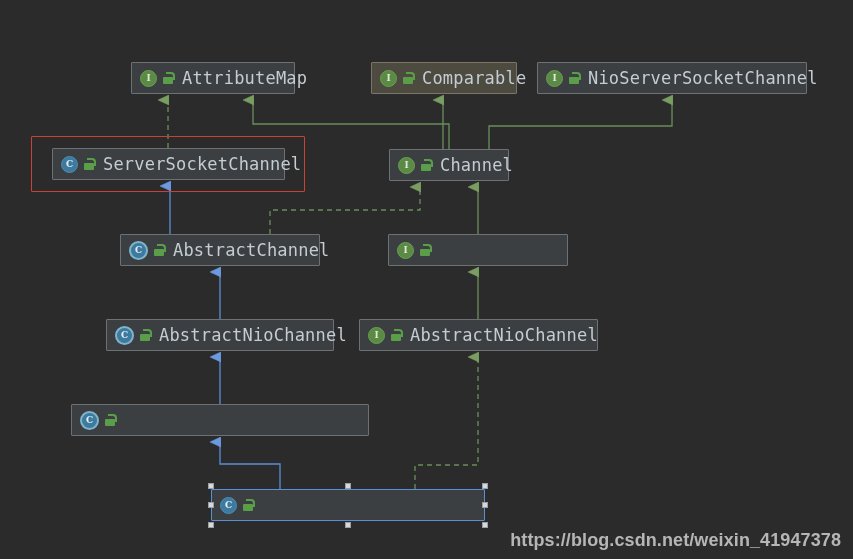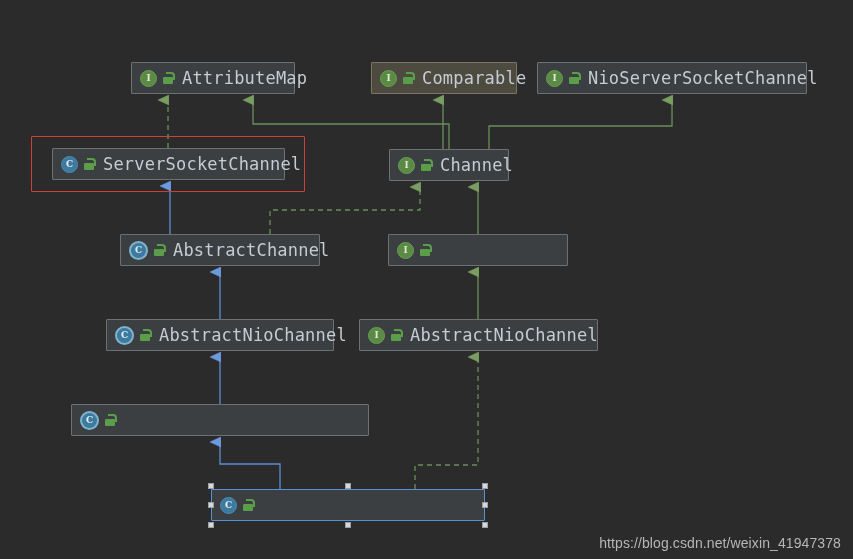--- a/index.html
+++ b/index.html
@@ -137,23 +137,24 @@
     border: 1px solid #9aa0a6;
     box-sizing: border-box;
   }
 
   
   #watermark {
     position: absolute;
     right: 12px;
     bottom: 8px;
     font-family: "Liberation Sans", sans-serif;
-    font-size: 14px;
+    font-size: 18px;
     color: #b6b6b6;
     letter-spacing: 0.1px;
+    font-weight: bold;
   }
 </style>
 </head>
 <body>
 
 <div id="diagram-canvas">
 
   <svg id="edge-layer" viewBox="0 0 853 559" width="853" height="559">
     <defs>
       <marker id="arrow-green" viewBox="0 0 12 12" refX="6" refY="11" markerWidth="11" markerHeight="11" orient="auto-start-reverse" markerUnits="userSpaceOnUse">

